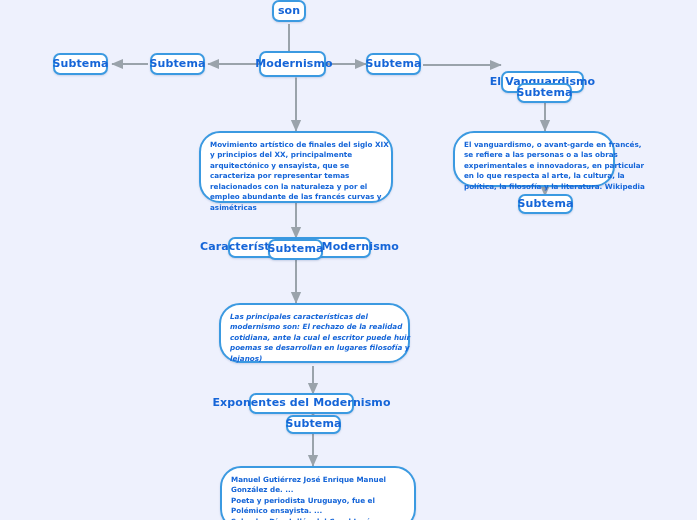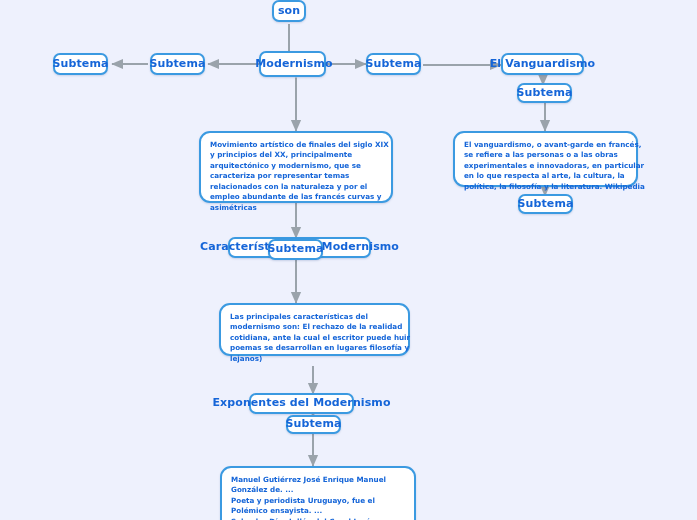--- a/index.html
+++ b/index.html
@@ -48,21 +48,21 @@
     padding: 4px 9px;
     white-space: nowrap;
     line-height: 1.1;
   }
   .node.para {
     display: block;
     text-align: left;
     padding: 7px 9px 8px 9px;
     font-size: 7.2px;
     line-height: 1.45;
-    border-radius: 11px;
+    border-radius: 21px;
     color: #1565d8;
     letter-spacing: 0;
   }
   .node.para .ln {
     display: block;
     white-space: nowrap;
   }
   .node.overlap {
     z-index: 9;
   }
@@ -121,59 +121,59 @@
   </div>
 
   <div class="node pill" style="left:53px; top:53px; width:55px; height:22px;">
     <span>Subtema</span>
   </div>
 
   <div class="node pill" style="left:366px; top:53px; width:55px; height:22px;">
     <span>Subtema</span>
   </div>
 
-  <div class="node pill" style="left:501px; top:53px; width:83px; height:22px;">
+  <div class="node pill" style="left:501px; top:71px; width:83px; height:22px;">
     <span>El Vanguardismo</span>
   </div>
 
   <div class="node pill" style="left:517px; top:83px; width:55px; height:20px;">
     <span>Subtema</span>
   </div>
 
-  <div class="node para" style="left:453px; top:131px; width:185px; height:56px;">
+  <div class="node para" style="left:453px; top:131px; width:162px; height:56px;">
     <span class="ln">El vanguardismo, o avant-garde en francés,</span>
     <span class="ln">se refiere a las personas o a las obras</span>
     <span class="ln">experimentales e innovadoras, en particular</span>
     <span class="ln">en lo que respecta al arte, la cultura, la</span>
     <span class="ln">política, la filosofía y la literatura. Wikipedia</span>
   </div>
 
   <div class="node pill" style="left:518px; top:194px; width:55px; height:20px;">
     <span>Subtema</span>
   </div>
 
   <div class="node para" style="left:199px; top:131px; width:194px; height:72px;">
     <span class="ln">Movimiento artístico de finales del siglo XIX</span>
     <span class="ln">y principios del XX, principalmente</span>
-    <span class="ln">arquitectónico y modernismo, que se</span>
+    <span class="ln">arquitectónico y ensayista, que se</span>
     <span class="ln">caracteriza por representar temas</span>
     <span class="ln">relacionados con la naturaleza y por el</span>
     <span class="ln">empleo abundante de las francés curvas y</span>
     <span class="ln">asimétricas</span>
   </div>
 
   <div class="node pill" style="left:228px; top:237px; width:143px; height:21px;">
     <span>Características del Modernismo</span>
   </div>
 
   <div class="node pill overlap" style="left:268px; top:239px; width:55px; height:21px;">
     <span>Subtema</span>
   </div>
 
-  <div class="node para" style="left:219px; top:303px; width:191px; height:53px;">
+  <div class="node para" style="left:219px; top:303px; width:191px; height:60px;font-style:italic;">
     <span class="ln">Las principales características del</span>
     <span class="ln">modernismo son: El rechazo de la realidad</span>
     <span class="ln">cotidiana, ante la cual el escritor puede huir</span>
     <span class="ln">poemas se desarrollan en lugares filosofía y</span>
     <span class="ln">lejanos)</span>
   </div>
 
   <div class="node pill" style="left:249px; top:393px; width:105px; height:21px;">
     <span>Exponentes del Modernismo</span>
   </div>

